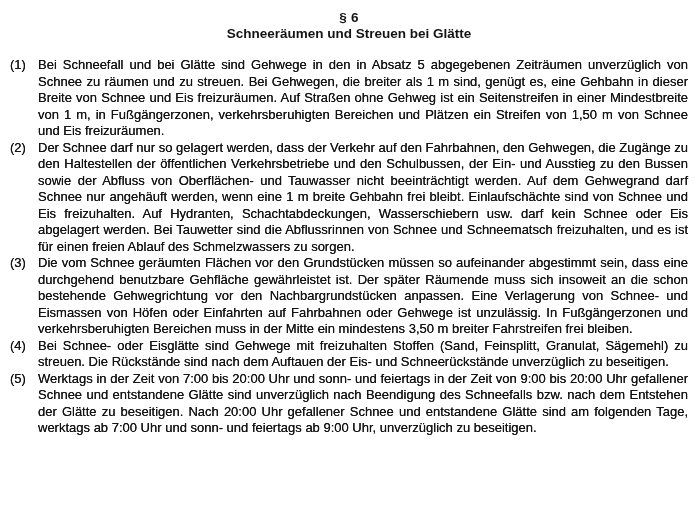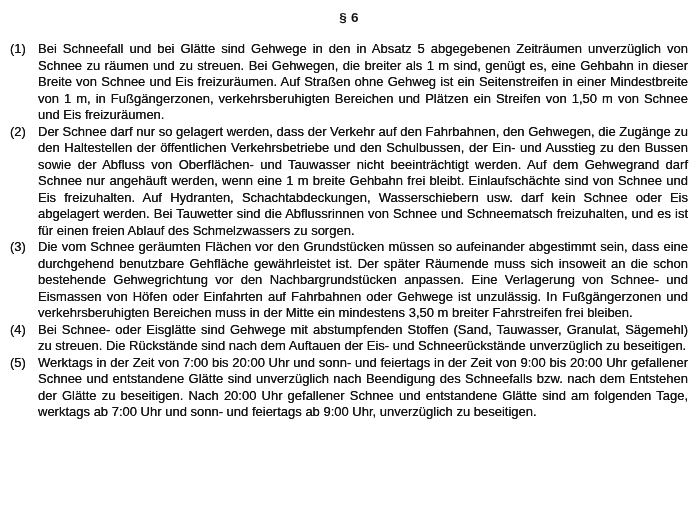--- a/index.html
+++ b/index.html
@@ -49,20 +49,21 @@
     white-space: nowrap;
   }
 </style>
 </head>
 <body>
 
 <div class="page">
 
   <div class="heading">
     <div class="section-number">§ 6</div>
+    <div class="section-title">Schneeräumen und Streuen bei Glätte</div>
   </div>
 
   <div class="body-text">
 
     <div class="para">
       <span class="marker">(1)</span>
       <span class="ptext">Bei Schneefall und bei Glätte sind Gehwege in den in Absatz 5 abgegebenen Zeiträumen unverzüglich von Schnee zu räumen und zu streuen. Bei Gehwegen, die breiter als 1 m sind, genügt es, eine Gehbahn in dieser Breite von Schnee und Eis freizuräumen. Auf Straßen ohne Gehweg ist ein Seitenstreifen in einer Mindestbreite von 1 m, in Fußgängerzonen, verkehrsberuhigten Bereichen und Plätzen ein Streifen von 1,50 m von Schnee und Eis freizuräumen.</span>
     </div>
 
     <div class="para">
@@ -70,21 +71,21 @@
       <span class="ptext">Der Schnee darf nur so gelagert werden, dass der Verkehr auf den Fahrbahnen, den Gehwegen, die Zugänge zu den Haltestellen der öffentlichen Verkehrsbetriebe und den Schulbussen, der Ein- und Ausstieg zu den Bussen sowie der Abfluss von Oberflächen- und Tauwasser nicht beeinträchtigt werden. Auf dem Gehwegrand darf Schnee nur angehäuft werden, wenn eine 1 m breite Gehbahn frei bleibt. Einlaufschächte sind von Schnee und Eis freizuhalten. Auf Hydranten, Schachtabdeckungen, Wasserschiebern usw. darf kein Schnee oder Eis abgelagert werden. Bei Tauwetter sind die Abflussrinnen von Schnee und Schneematsch freizuhalten, und es ist für einen freien Ablauf des Schmelzwassers zu sorgen.</span>
     </div>
 
     <div class="para">
       <span class="marker">(3)</span>
       <span class="ptext">Die vom Schnee geräumten Flächen vor den Grundstücken müssen so aufeinander abgestimmt sein, dass eine durchgehend benutzbare Gehfläche gewährleistet ist. Der später Räumende muss sich insoweit an die schon bestehende Gehwegrichtung vor den Nachbargrundstücken anpassen. Eine Verlagerung von Schnee- und Eismassen von Höfen oder Einfahrten auf Fahrbahnen oder Gehwege ist unzulässig. In Fußgängerzonen und verkehrsberuhigten Bereichen muss in der Mitte ein mindestens 3,50 m breiter Fahrstreifen frei bleiben.</span>
     </div>
 
     <div class="para">
       <span class="marker">(4)</span>
-      <span class="ptext">Bei Schnee- oder Eisglätte sind Gehwege mit abstumpfenden Stoffen (Sand, Tauwasser, Granulat, Sägemehl) zu streuen. Die Rückstände sind nach dem Auftauen der Eis- und Schneerückstände unverzüglich zu beseitigen.</span>
+      <span class="ptext">Bei Schnee- oder Eisglätte sind Gehwege mit freizuhalten Stoffen (Sand, Feinsplitt, Granulat, Sägemehl) zu streuen. Die Rückstände sind nach dem Auftauen der Eis- und Schneerückstände unverzüglich zu beseitigen.</span>
     </div>
 
     <div class="para">
       <span class="marker">(5)</span>
       <span class="ptext">Werktags in der Zeit von 7:00 bis 20:00 Uhr und sonn- und feiertags in der Zeit von 9:00 bis 20:00 Uhr gefallener Schnee und entstandene Glätte sind unverzüglich nach Beendigung des Schneefalls bzw. nach dem Entstehen der Glätte zu beseitigen. Nach 20:00 Uhr gefallener Schnee und entstandene Glätte sind am folgenden Tage, werktags ab 7:00 Uhr und sonn- und feiertags ab 9:00 Uhr, unverzüglich zu beseitigen.</span>
     </div>
 
   </div>
 
 </div>

